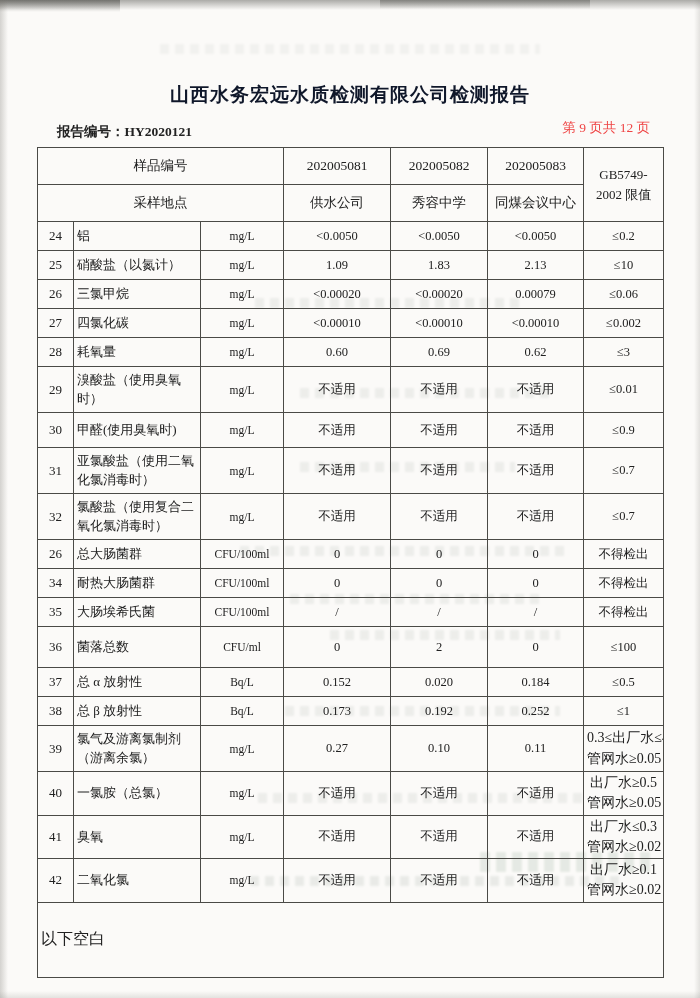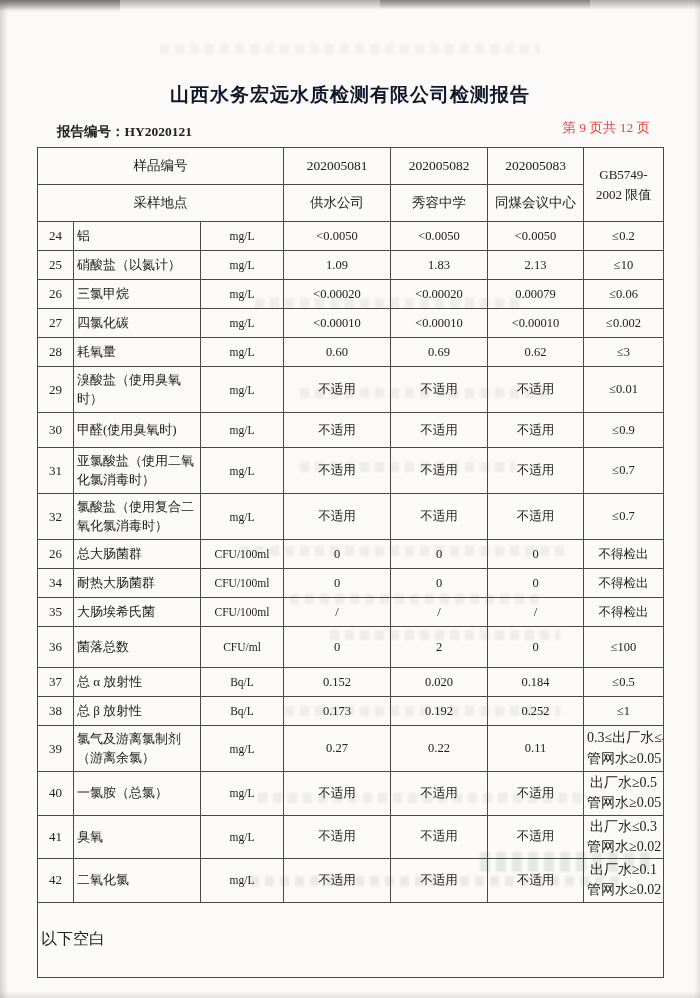--- a/index.html
+++ b/index.html
@@ -250,21 +250,21 @@
           <td class="c-val">0.173</td>
           <td class="c-val">0.192</td>
           <td class="c-val">0.252</td>
           <td class="c-lim">≤1</td>
         </tr>
         <tr style="height: 46px;">
           <td class="c-num">39</td>
           <td class="c-name">氯气及游离氯制剂（游离余氯）</td>
           <td class="c-unit">mg/L</td>
           <td class="c-val">0.27</td>
-          <td class="c-val">0.22</td>
+          <td class="c-val">0.10</td>
           <td class="c-val">0.11</td>
           <td class="c-lim two-line">
             <div>0.3≤出厂水≤4</div>
             <div>管网水≥0.05</div>
           </td>
         </tr>
         <tr style="height: 35px;">
           <td class="c-num">40</td>
           <td class="c-name">一氯胺（总氯）</td>
           <td class="c-unit">mg/L</td>

